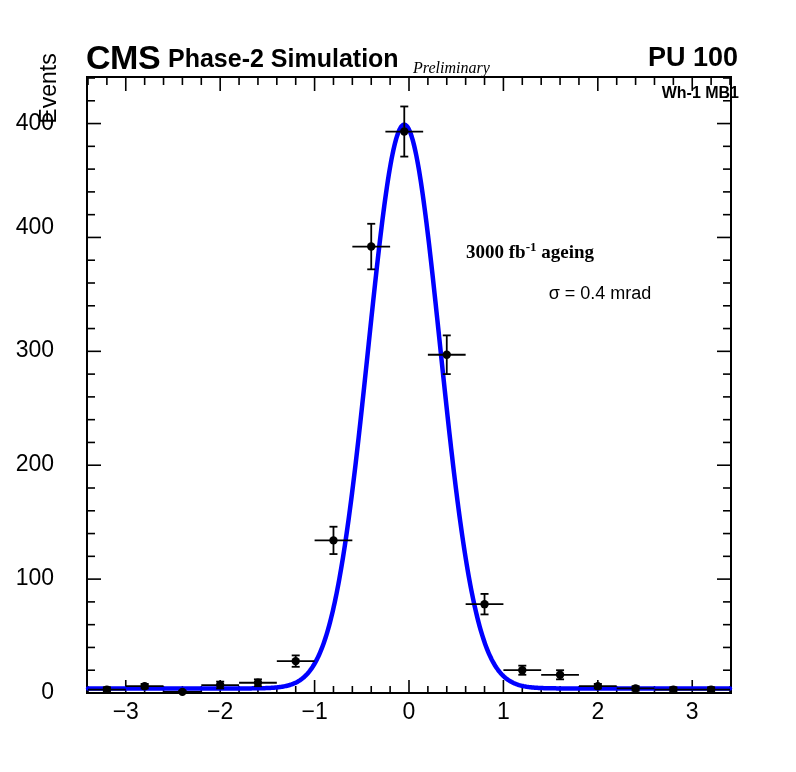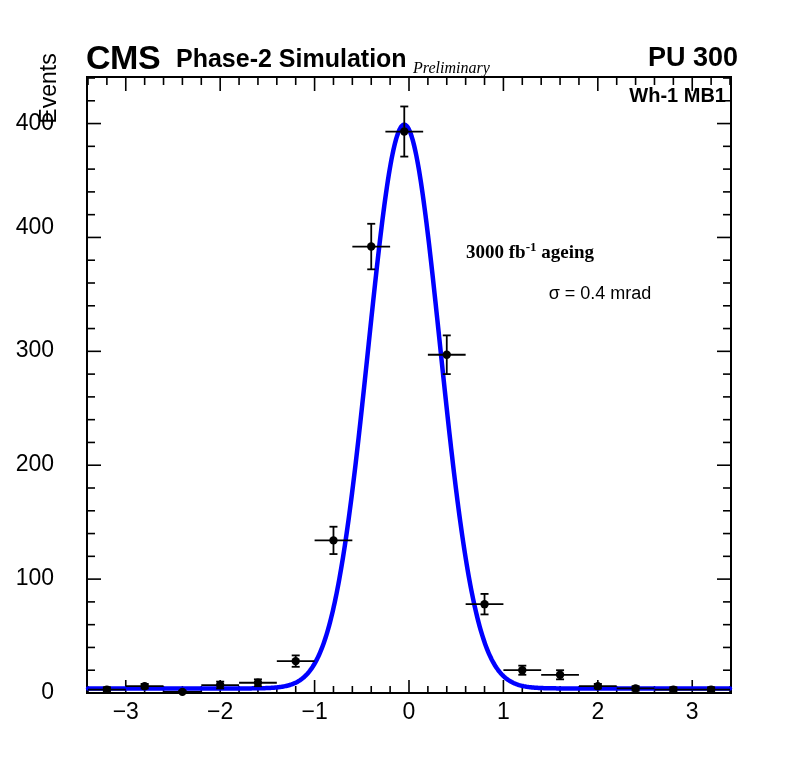--- a/index.html
+++ b/index.html
@@ -1,28 +1,28 @@
 <!DOCTYPE html>
 <html><head>
 <meta charset="utf-8">
 <style>
   html,body{margin:0;padding:0;background:#ffffff;}
   body{width:796px;height:772px;overflow:hidden;font-family:"Liberation Sans",sans-serif;color:#000;}
   #root{position:relative;width:796px;height:772px;text-decoration:underline;}
 
   .hdr{position:absolute;white-space:nowrap;}
   #cms-label{left:86px;top:38px;font-size:34px;font-weight:bold;letter-spacing:-0.5px;}
-  #phase2-label{left:168px;top:44px;font-size:25px;font-weight:bold;margin-left:8px;}
+  #phase2-label{left:168px;top:44px;font-size:25px;font-weight:bold;}
   #prelim-label{left:378px;top:59px;font-size:16px;font-style:italic;font-family:"Liberation Serif",serif;margin-left:35px;}
   #pu-label{right:58px;top:42px;font-size:27px;font-weight:bold;}
 
   #plotframe{position:absolute;left:86px;top:76px;width:646px;height:618px;
              border:2px solid #000;box-sizing:border-box;background:#fff;}
 
-  #wh-label{position:absolute;right:70px;top:84px;font-size:20px;font-weight:bold;white-space:nowrap;text-align:center;}
+  #wh-label{position:absolute;right:57px;top:84px;font-size:16px;font-weight:bold;white-space:nowrap;text-align:center;}
   #lumi-label{position:absolute;left:530px;top:239px;font-size:19px;font-weight:bold;
               font-family:"Liberation Serif",serif;white-space:nowrap;transform:translateX(-50%);}
   #lumi-label sup{font-size:13px;}
   #sigma-label{position:absolute;left:600px;top:283px;font-size:18px;white-space:nowrap;transform:translateX(-50%);}
 
   #ylabel{position:absolute;left:-22px;top:75px;width:140px;text-align:center;font-size:23px;
           transform:rotate(-90deg);transform-origin:50% 50%;white-space:nowrap;}
   #xlabel{position:absolute;left:406px;top:727px;font-size:24px;white-space:nowrap;transform:translateX(-50%);}
   #xlabel sub{font-size:16px;vertical-align:-4px;}
 
@@ -32,21 +32,21 @@
   svg{position:absolute;left:0;top:0;pointer-events:none;}
 </style>
 </head>
 <body>
 
 <div id="root">
 
   <div class="hdr" id="cms-label">CMS</div>
   <div class="hdr" id="phase2-label">Phase-2 Simulation</div>
   <div class="hdr" id="prelim-label">Preliminary</div>
-  <div class="hdr" id="pu-label">PU 300</div>
+  <div class="hdr" id="pu-label">PU 100</div>
 
   <div id="plotframe"></div>
 
   <div id="wh-label">Wh-1 MB1</div>
 
   <div id="lumi-label"><span>3000 fb</span><sup>-1</sup><span> ageing</span></div>
 
   <div id="sigma-label">σ = 0.4 mrad</div>
 
   <div id="ylabel">Events</div>

